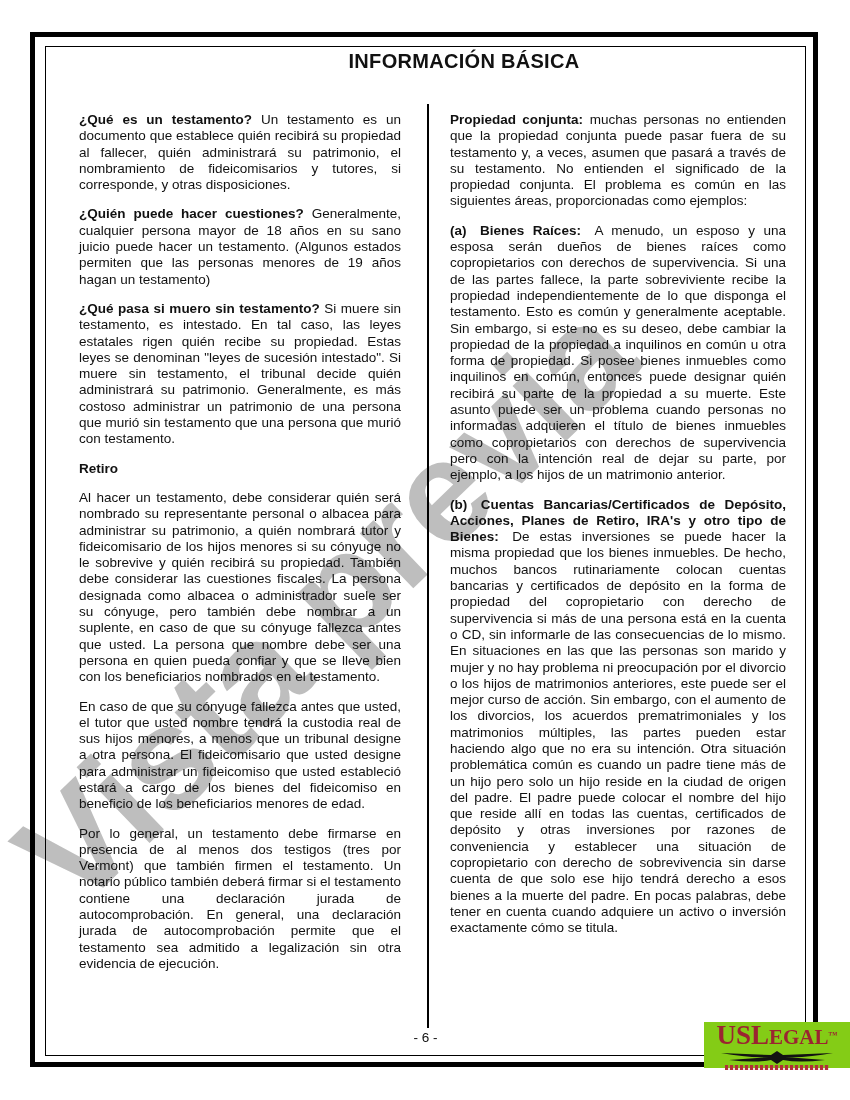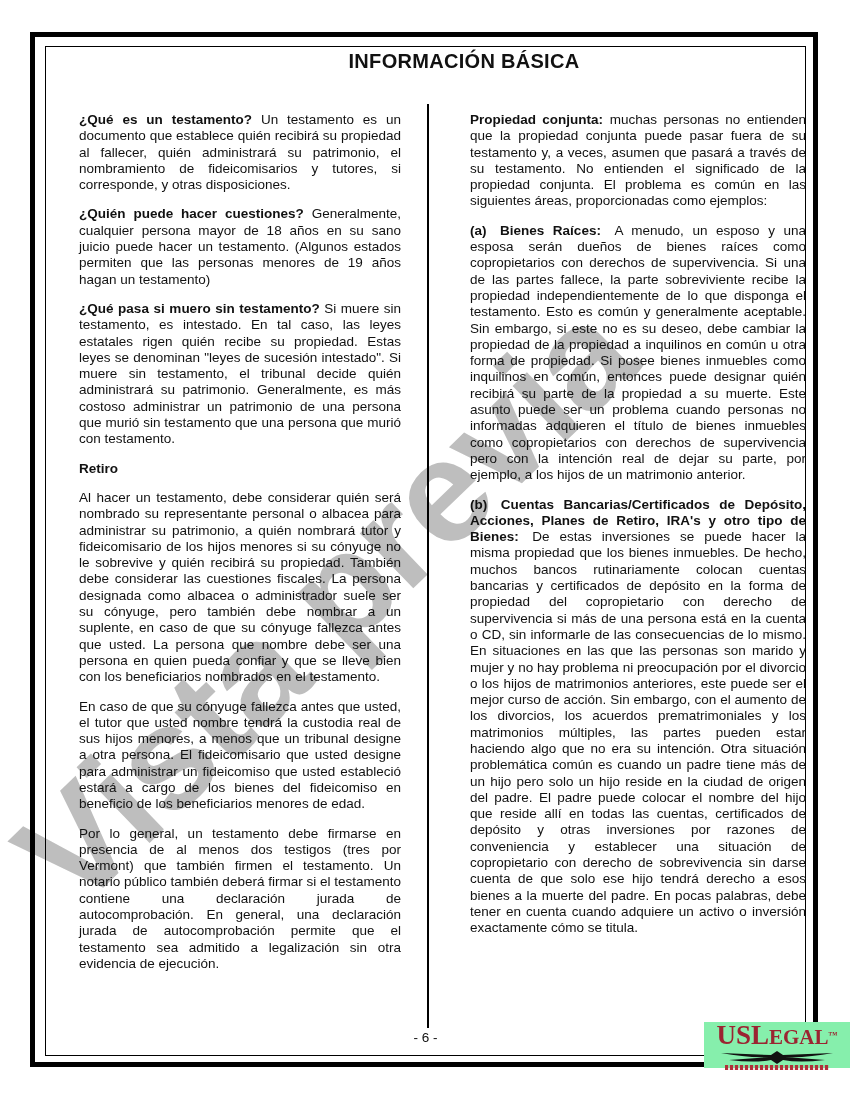--- a/index.html
+++ b/index.html
@@ -17,40 +17,40 @@
   }
   .doc-title{
     position:absolute;left:45px;top:50px;width:838px;text-align:center;
     font-size:20px;font-weight:bold;letter-spacing:.3px;z-index:4;
   }
   .col{
     position:absolute;top:112px;font-size:13.5px;line-height:16.3px;
     text-align:justify;z-index:4;
   }
   .col-left{left:79px;width:322px;}
-  .col-right{left:450px;width:336px;margin-left:20px;}
+  .col-right{left:450px;width:336px;}
   .col p{margin:0 0 13px 0;}
   .col .b{font-weight:bold;}
   .divider{
     position:absolute;left:427px;top:104px;width:2px;height:924px;
     background:#000;z-index:3;
   }
   .watermark{
     position:absolute;left:-92px;top:473px;width:950px;height:150px;
     font-size:145px;line-height:150px;font-weight:bold;color:#aeaeae;
     opacity:.8;white-space:nowrap;transform:rotate(-44deg);
     transform-origin:center center;z-index:1;letter-spacing:-2px;
   }
   .page-number{
     position:absolute;left:45px;top:1030px;width:761px;text-align:center;
     font-size:13.5px;z-index:4;
   }
   .uslegal{
     position:absolute;left:704px;top:1022px;width:146px;height:46px;
-    background:#86efac;z-index:6;text-align:center;
+    background:#84cc16;z-index:6;text-align:center;
   }
   .uslegal .wordmark{
     font-family:"Liberation Serif",serif;font-weight:bold;color:#9b2431;
     white-space:nowrap;line-height:26px;
   }
   .uslegal .us{font-size:27px;}
   .uslegal .egal{font-size:21px;}
   .uslegal .tm{font-size:9px;color:#9b2431;vertical-align:top;}
   .uslegal .wings{display:block;margin:-2px auto 0 auto;}
   .uslegal .tagline{

